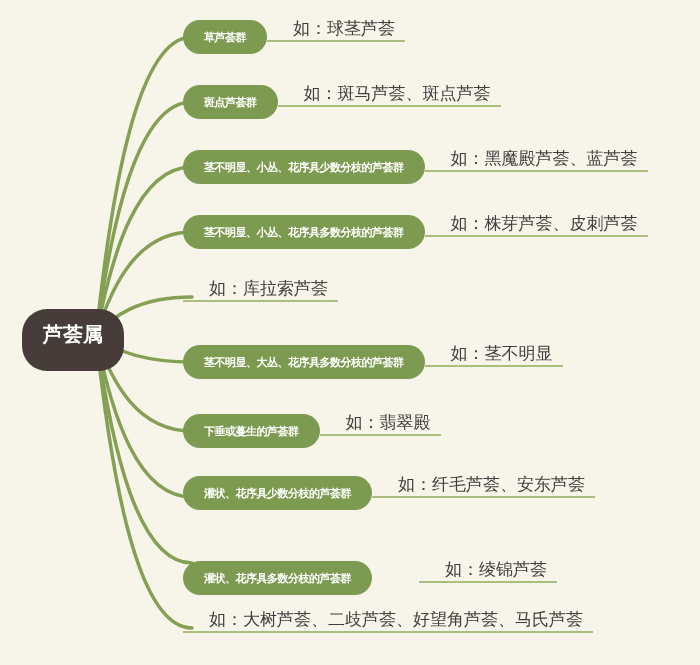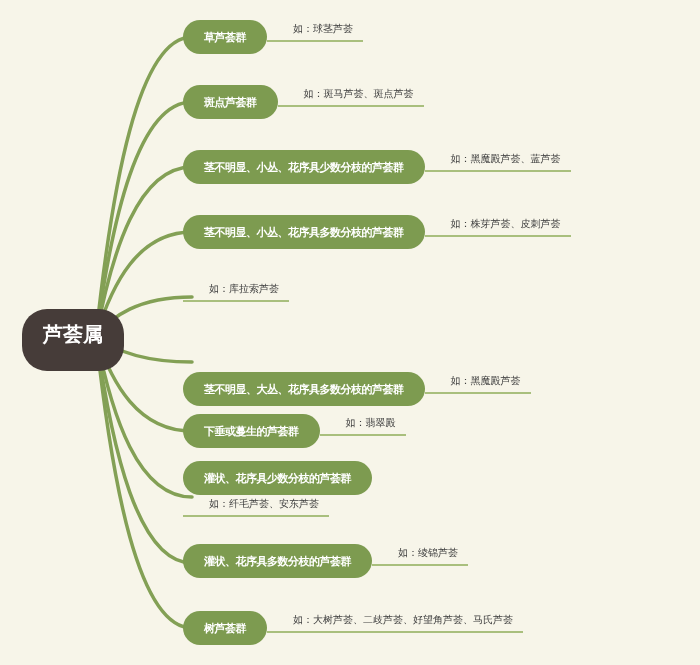--- a/index.html
+++ b/index.html
@@ -22,21 +22,21 @@
   }
   .pill{
     background:var(--pill);color:var(--white);
     font-weight:bold;font-size:11px;letter-spacing:-0.5px;
     line-height:34px;height:34px;padding:0 21px;border-radius:17px;
     white-space:nowrap;flex:0 0 auto;
   }
   .leaf{
     padding:2px 10px 5px 26px;
     border-bottom:2px solid var(--underline);
-    font-size:10px;line-height:13px;color:var(--leaf-text);
+    font-size:17px;line-height:13px;color:var(--leaf-text);
     white-space:nowrap;flex:0 0 auto;
   }
   .central{
     position:absolute;left:22px;top:309px;z-index:2;
     background:var(--central-bg);color:var(--white);
     font-weight:bold;font-size:20px;line-height:50px;height:62px;
     padding:0 21px;border-radius:25px;white-space:nowrap;
   }
 </style>
 </head>
@@ -91,53 +91,50 @@
       </div>
       <div class="leaf">
         <span>如：株芽芦荟、皮刺芦荟</span>
       </div>
     </div>
     <div class="branch-row" style="top: 280px;">
       <div class="leaf">
         <span>如：库拉索芦荟</span>
       </div>
     </div>
-    <div class="branch-row" style="top: 345px; margin-top: 27px;">
+    <div class="branch-row" style="top: 345px;">
       <div class="pill">
         <span>茎不明显、大丛、花序具多数分枝的芦荟群</span>
       </div>
       <div class="leaf">
-        <span>如：黑魔殿芦荟</span>
+        <span>如：茎不明显</span>
       </div>
     </div>
     <div class="branch-row" style="top: 414px;">
       <div class="pill">
         <span>下垂或蔓生的芦荟群</span>
       </div>
       <div class="leaf">
         <span>如：翡翠殿</span>
       </div>
     </div>
-    <div class="branch-row" style="top: 461px; flex-direction: column;">
+    <div class="branch-row" style="top: 476px;">
       <div class="pill">
         <span>灌状、花序具少数分枝的芦荟群</span>
       </div>
       <div class="leaf">
         <span>如：纤毛芦荟、安东芦荟</span>
       </div>
     </div>
-    <div class="branch-row" style="top: 544px;">
+    <div class="branch-row" style="top: 561px; gap: 47px;">
       <div class="pill">
         <span>灌状、花序具多数分枝的芦荟群</span>
       </div>
       <div class="leaf">
         <span>如：绫锦芦荟</span>
       </div>
     </div>
     <div class="branch-row" style="top: 611px;">
-      <div class="pill">
-        <span>树芦荟群</span>
-      </div>
       <div class="leaf">
         <span>如：大树芦荟、二歧芦荟、好望角芦荟、马氏芦荟</span>
       </div>
     </div>
   </div>
 
 </body></html>

